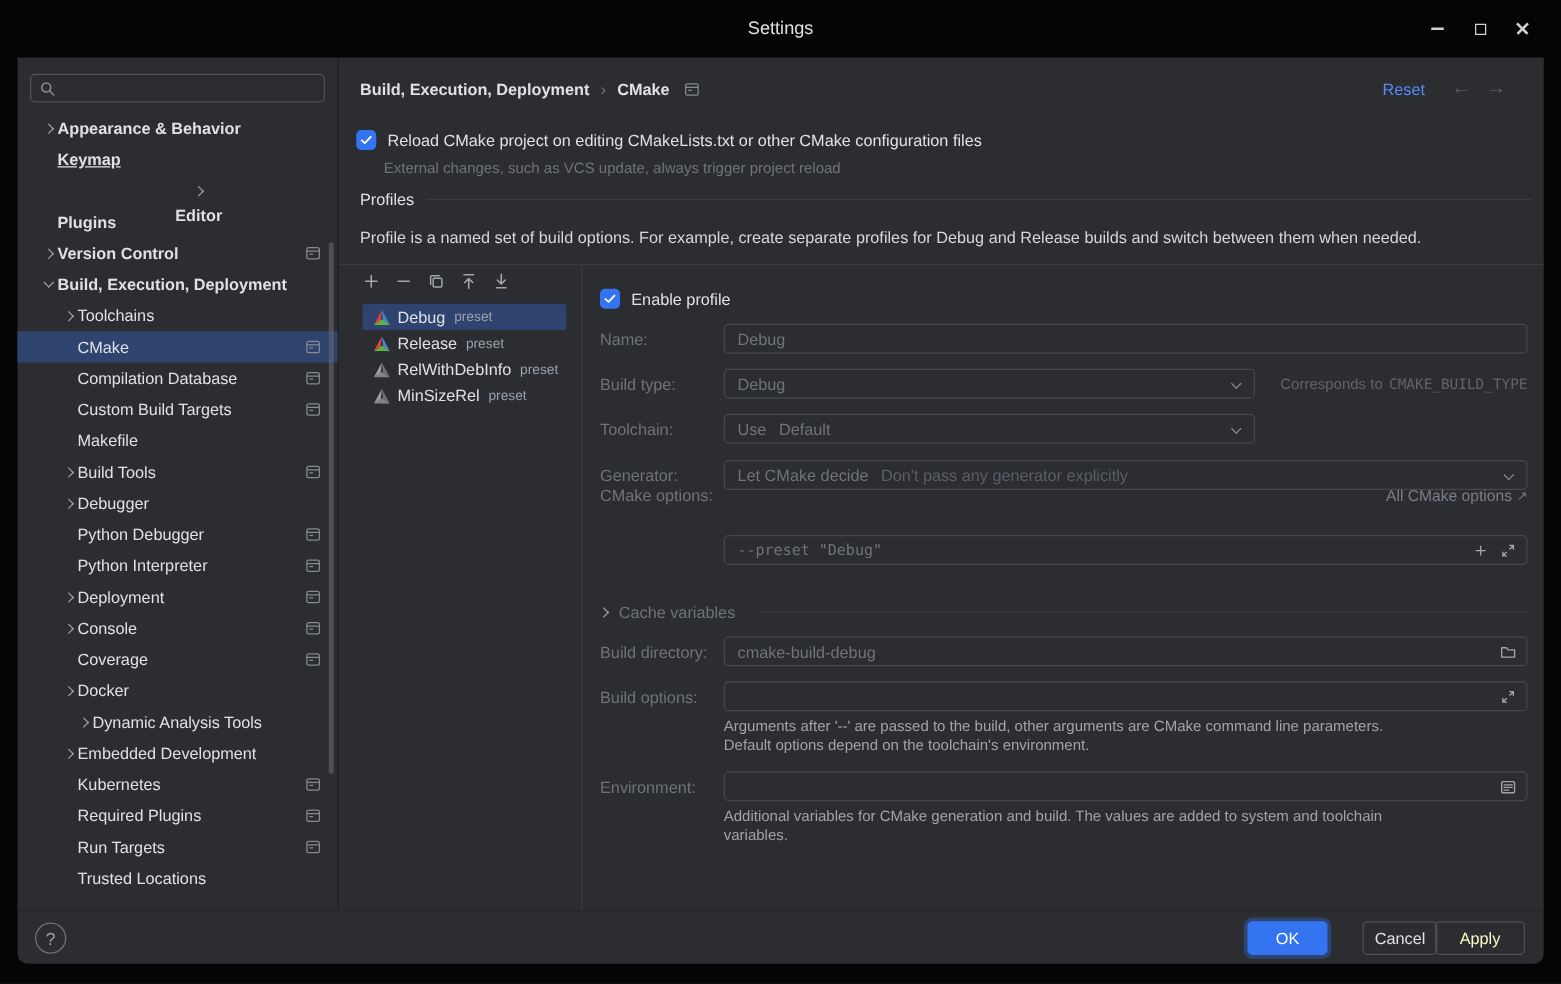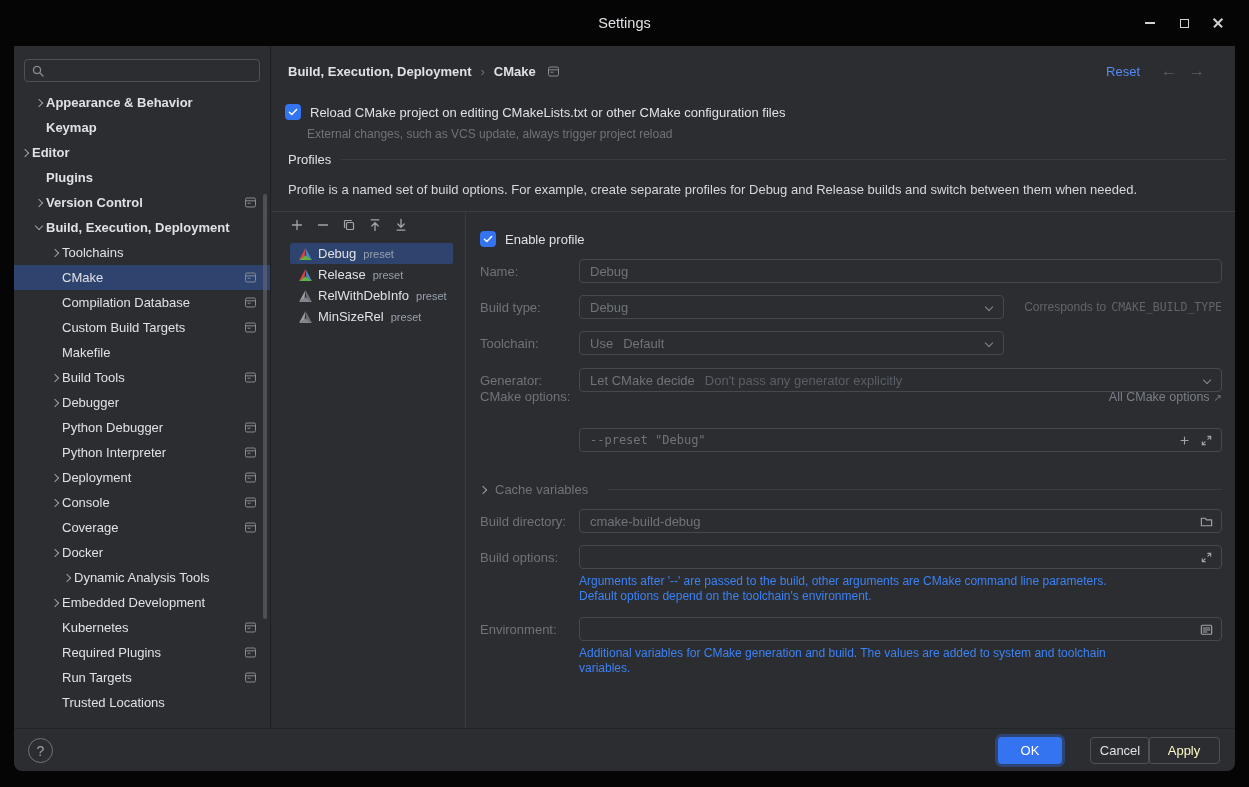--- a/index.html
+++ b/index.html
@@ -77,21 +77,21 @@
   .dd{position:absolute;right:11px;top:8px;width:6px;height:6px;border-right:1.4px solid #868a91;border-bottom:1.4px solid #868a91;transform:rotate(45deg)}
   .note{margin-left:auto;font-size:12px;color:#60646b;display:flex;gap:5px;align-items:center;white-space:nowrap}
   .note code{font-family:"DejaVu Sans Mono",monospace;font-size:11.5px}
   .optrow{position:absolute;left:15px;top:178px;width:742px;display:flex;align-items:flex-end;font-size:13px;color:#6f737a}
   .optlink{margin-left:auto;color:#7a7e87;font-size:12.5px;display:flex;gap:4px;align-items:center;cursor:pointer}
   .optfield{position:absolute;left:114px;top:217px;width:643px}
   .mono{font-family:"DejaVu Sans Mono",monospace;font-size:12px;color:#6f737a}
   .gen2{color:#5a5e66;margin-left:10px;white-space:nowrap}
   .tprefix{margin-right:10px}
   .cacherow{position:absolute;left:15px;top:271px;width:742px;display:flex;align-items:center;gap:9px;font-size:13px;color:#6f737a}
-  .hint{position:absolute;left:114px;font-size:12px;color:#3b82f6;line-height:15px}
+  .hint{position:absolute;left:114px;font-size:12px;color:#a3a3a3;line-height:15px}
   .ficon{position:absolute;display:flex;align-items:center;justify-content:center}
 
   
   .bbar{position:absolute;left:0;top:682px;width:1221px;height:43px;border-top:1px solid #222427;border-radius:0 0 8px 8px}
   .help{position:absolute;left:14px;top:9px;width:25px;height:25px;border:1.5px solid #6f737a;border-radius:50%;
         display:flex;align-items:center;justify-content:center;color:#9da0a8;font-size:14px;cursor:pointer}
   .btn{position:absolute;top:8px;height:27px;border-radius:4px;font-size:13px;display:flex;align-items:center;justify-content:center;cursor:pointer}
   .btn.ok{right:173px;width:64px;background:#3574f0;color:#fff;box-shadow:0 0 0 3px rgba(53,116,240,.35)}
   .btn.cancel{right:85px;width:60px;border:1px solid #4e5157;color:#dfe1e5;background:transparent}
   .btn.apply{right:15px;width:72px;border:1px solid #4e5157;color:#fef9c3;background:transparent}
@@ -124,25 +124,25 @@
       </svg>
       <input type="text" placeholder="" style="">
     </div>
     <div class="tree">
         <div class="trow top" style="padding-left: 18px;">
           <span class="chevbox">
             <span class="chev right"></span>
           </span>
           <span class="lbl">Appearance &amp; Behavior</span>
         </div>
-        <div class="trow top" style="padding-left: 18px;">
+        <div class="trow top" style="padding-left: 18px; text-decoration: underline;">
           <span class="chevbox"></span>
           <span class="lbl">Keymap</span>
         </div>
-        <div class="trow top" style="padding-left: 4px;">
+        <div class="trow top" style="padding-left: 34px; flex-direction: column;">
           <span class="chevbox">
             <span class="chev right"></span>
           </span>
           <span class="lbl">Editor</span>
         </div>
         <div class="trow top" style="padding-left: 18px;">
           <span class="chevbox"></span>
           <span class="lbl">Plugins</span>
         </div>
         <div class="trow top" style="padding-left: 18px;">

